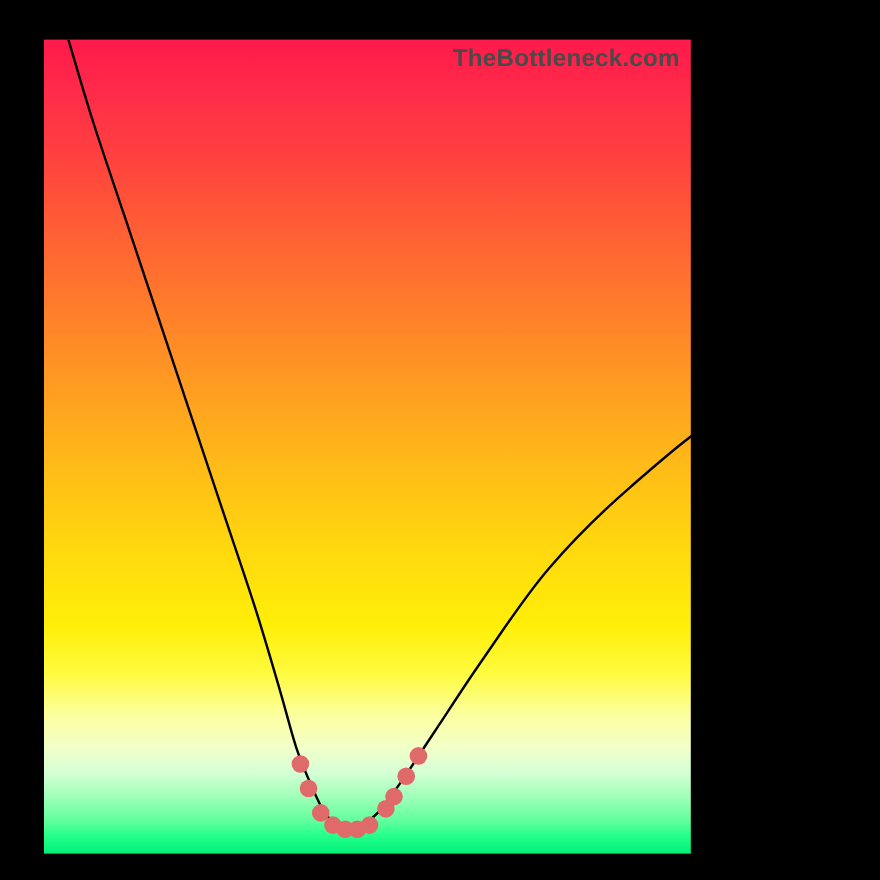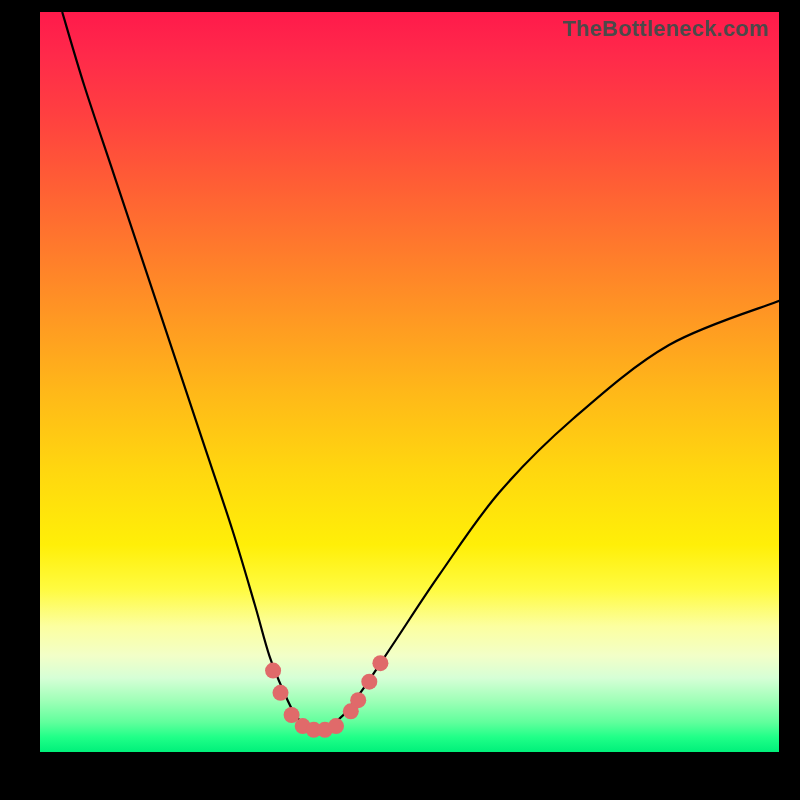--- a/index.html
+++ b/index.html
@@ -1,20 +1,20 @@
 <!DOCTYPE html>
 <html><head>
 <meta charset="utf-8">
 <style>
   html,body{margin:0;padding:0;width:800px;height:800px;overflow:hidden;background:#000;}
   .frame{position:absolute;inset:0;background:#000;}
   .plot{
     position:absolute;
-    left:40px; top:12px;
-    width:739px; height:740px;
+    left:40px; top:36px;
+    width:588px; height:740px;
     background:linear-gradient(to bottom,
       #ff1a4b 0%,
       #ff2a4a 6%,
       #ff4040 14%,
       #ff5a36 22%,
       #ff7a2c 32%,
       #ff9a22 42%,
       #ffba18 52%,
       #ffd70f 62%,
       #ffef08 72%,

